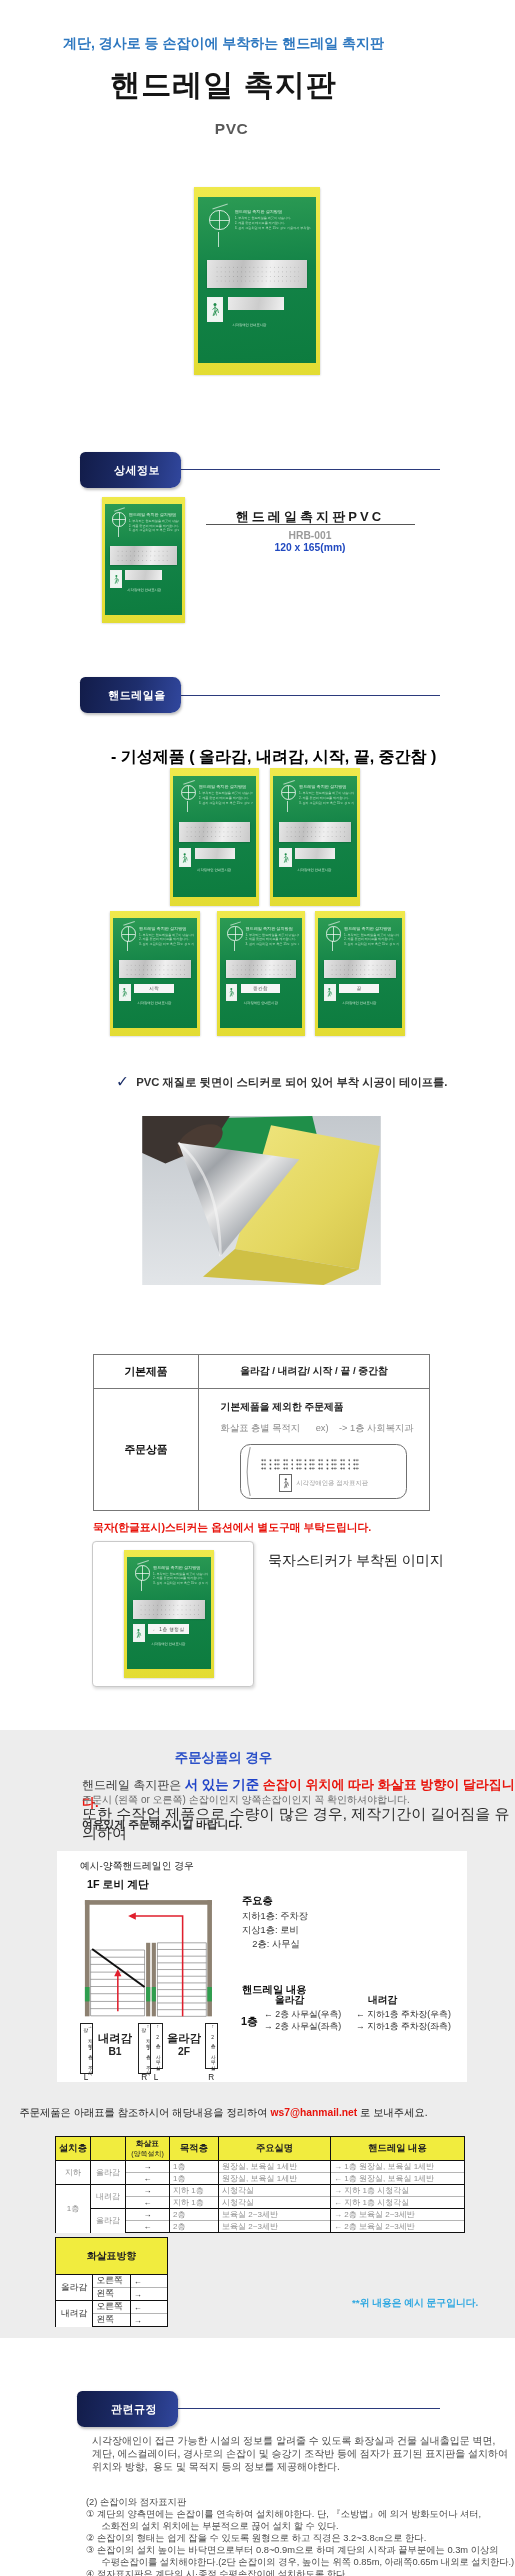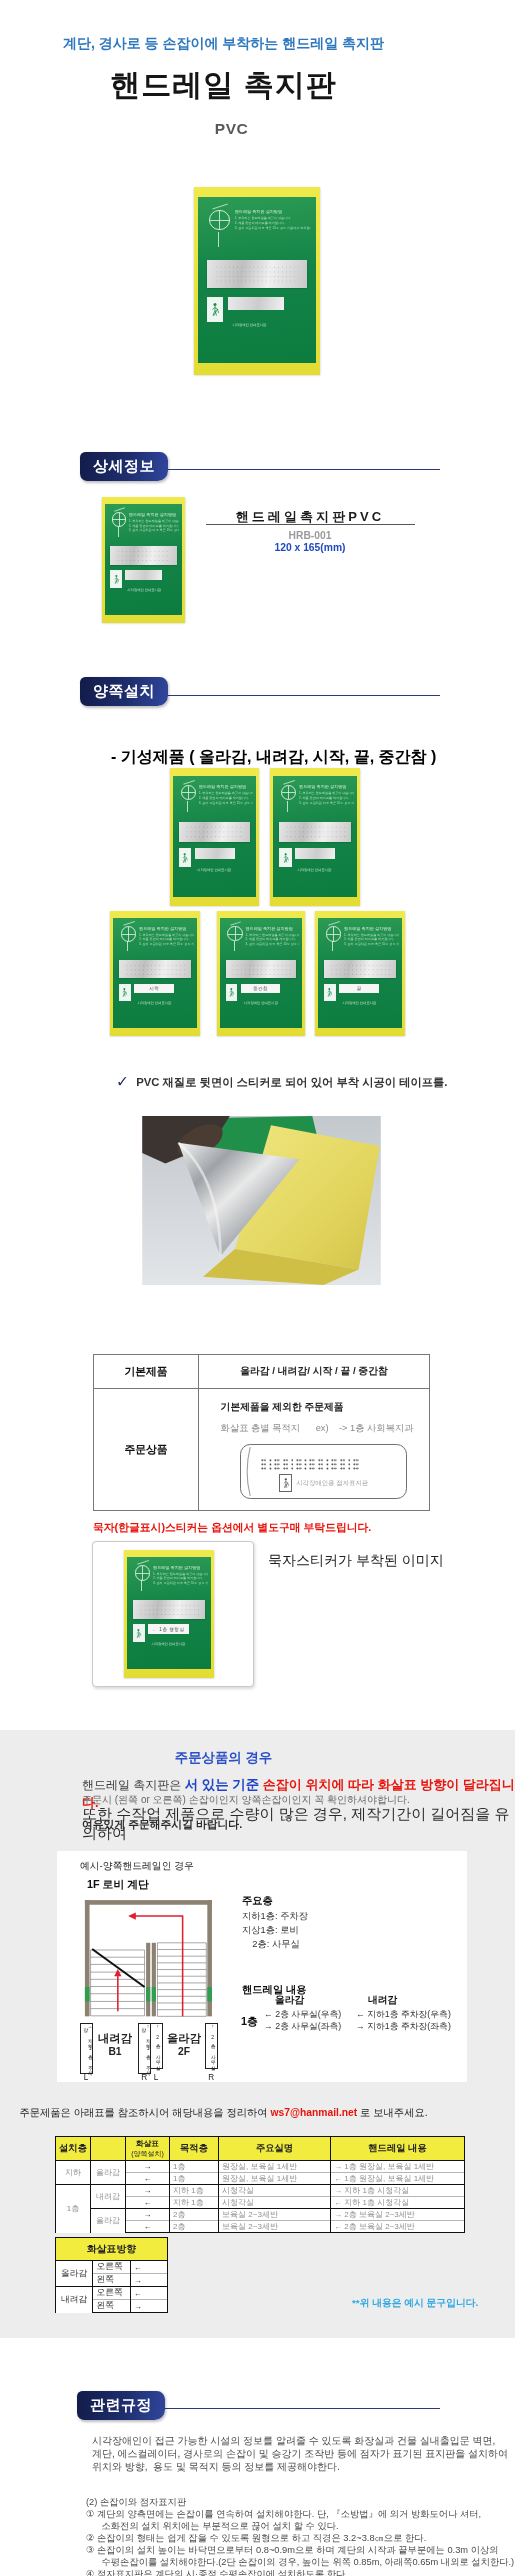--- a/index.html
+++ b/index.html
@@ -1,25 +1,25 @@
 <!DOCTYPE html>
 <html style="font-size:8.2px"><head>
 <meta charset="utf-8">
 <style>
   html,body{margin:0;padding:0;background:#fff;}
   .page{position:relative;width:515px;height:3275px;background:#fff;overflow:hidden;
         font-family:"Liberation Sans","DejaVu Sans",sans-serif;color:#222;}
   .abs{position:absolute;}
   .ctr{left:0;width:447px;text-align:center;}
   
-  .tab{position:absolute;width:88px;height:29px;z-index:3;
+  .tab{position:absolute;width:88px;height:36px;z-index:3;
        background:linear-gradient(100deg,#121c49 0%,#1e2e6d 55%,#31479e 100%);
-       border-radius:5.2px 8.2px 10.3px 7.2px;color:#fff;font-weight:bold;font-size:15px;
+       border-radius:5.2px 8.2px 10.3px 7.2px;color:#fff;font-weight:bold;font-size:11px;
        display:flex;align-items:center;justify-content:center;letter-spacing:0.5px;
-       box-shadow:1px 1.5px 2.6px rgba(0,0,0,.25);}
+       box-shadow:1px 1.5px 2.6px rgba(0,0,0,.25);padding-left:13px;}
   .tabline{position:absolute;height:1px;background:#2b3a7c;z-index:2;}
   
   .plate{position:absolute;background:linear-gradient(180deg,#efe94c,#e3dc33);box-shadow:0 0.5px 2.1px rgba(0,0,0,.25);}
   .pgreen{position:absolute;left:3.5%;right:3.5%;top:5.5%;bottom:6.5%;
           background:linear-gradient(175deg,#2c9b54 0%,#138347 45%,#0d7c3f 100%);}
   .pcircle{position:absolute;left:9%;top:7.5%;width:16%;aspect-ratio:1;border:0.5px solid rgba(255,255,255,.8);border-radius:50%;}
   .pcircle:before{content:"";position:absolute;left:50%;top:0;bottom:0;width:0.5px;background:rgba(255,255,255,.7);}
   .pcircle:after{content:"";position:absolute;top:50%;left:0;right:0;height:0.5px;background:rgba(255,255,255,.7);}
   .pstem{position:absolute;left:16.5%;top:21%;width:0.5px;height:9%;background:rgba(255,255,255,.7);}
   .ptick{position:absolute;left:12%;top:5%;width:14%;height:0.5px;background:rgba(255,255,255,.6);transform:rotate(-18deg);}
@@ -123,21 +123,21 @@
         </div>
       <div class="pcap">시각장애인 안내표시판</div>
     </div>
   </div>
 
   <div class="abs" style="left:180px;top:508px;width:260px;text-align:center;font-size:13px;font-weight:bold;letter-spacing:3.1px;color:#1c1c1c;">핸드레일촉지판PVC</div>
   <div class="abs" style="left:206px;top:524px;width:209px;height:1px;background:#555;"></div>
   <div class="abs" style="left:180px;top:530px;width:260px;text-align:center;font-size:10.3px;font-weight:bold;color:#9a9a9a;">HRB-001</div>
   <div class="abs" style="left:180px;top:542px;width:260px;text-align:center;font-size:10.3px;font-weight:bold;color:#2149c0;">120 x 165(mm)</div>
 
-  <div class="tab" style="left:80px;top:677px;">양쪽설치</div>
+  <div class="tab" style="left:80px;top:677px;">핸드레일을</div>
   <div class="tabline" style="left:81px;top:695px;width:359px;"></div>
 
   <div class="abs" style="left:111px;top:747px;font-size:16px;font-weight:bold;color:#000000;">- 기성제품 ( 올라감, 내려감, 시작, 끝, 중간참 )</div>
 
   <div class="plate" style="left:170px;top:768px;width:89px;height:138px;">
     <div class="pgreen">
         <div class="pcircle"></div>
         <div class="pstem"></div>
         <div class="ptick"></div>
       <div class="pinst">
@@ -516,21 +516,21 @@
       <td class="arr">←</td>
       <td>2층</td>
       <td>보육실 2~3세반</td>
       <td>← 2층 보육실 2~3세반</td>
     </tr>
   </tbody>
     </table>
 
   <table class="otab" style="left:55px;top:2237px;width:113px;z-index:1;">
     <tbody>
-        <tr style="height:23px;">
+        <tr style="height:37px;">
           <th colspan="3" style="font-size:9.8px;">화살표방향</th>
         </tr>
     <tr class="bthick" style="height:12px;">
       <td class="cc" rowspan="2" style="width:37px;font-size:8.8px;color:#333;">올라감</td>
       <td style="width:38px;font-size:8.8px;color:#333;">오른쪽</td>
       <td class="arr" style="width:39px;text-align:left;">←</td>
     </tr>
     <tr class="bthin" style="height:12px;">
       <td style="font-size:8.8px;color:#333;">왼쪽</td>
       <td class="arr" style="text-align:left;">→</td>

